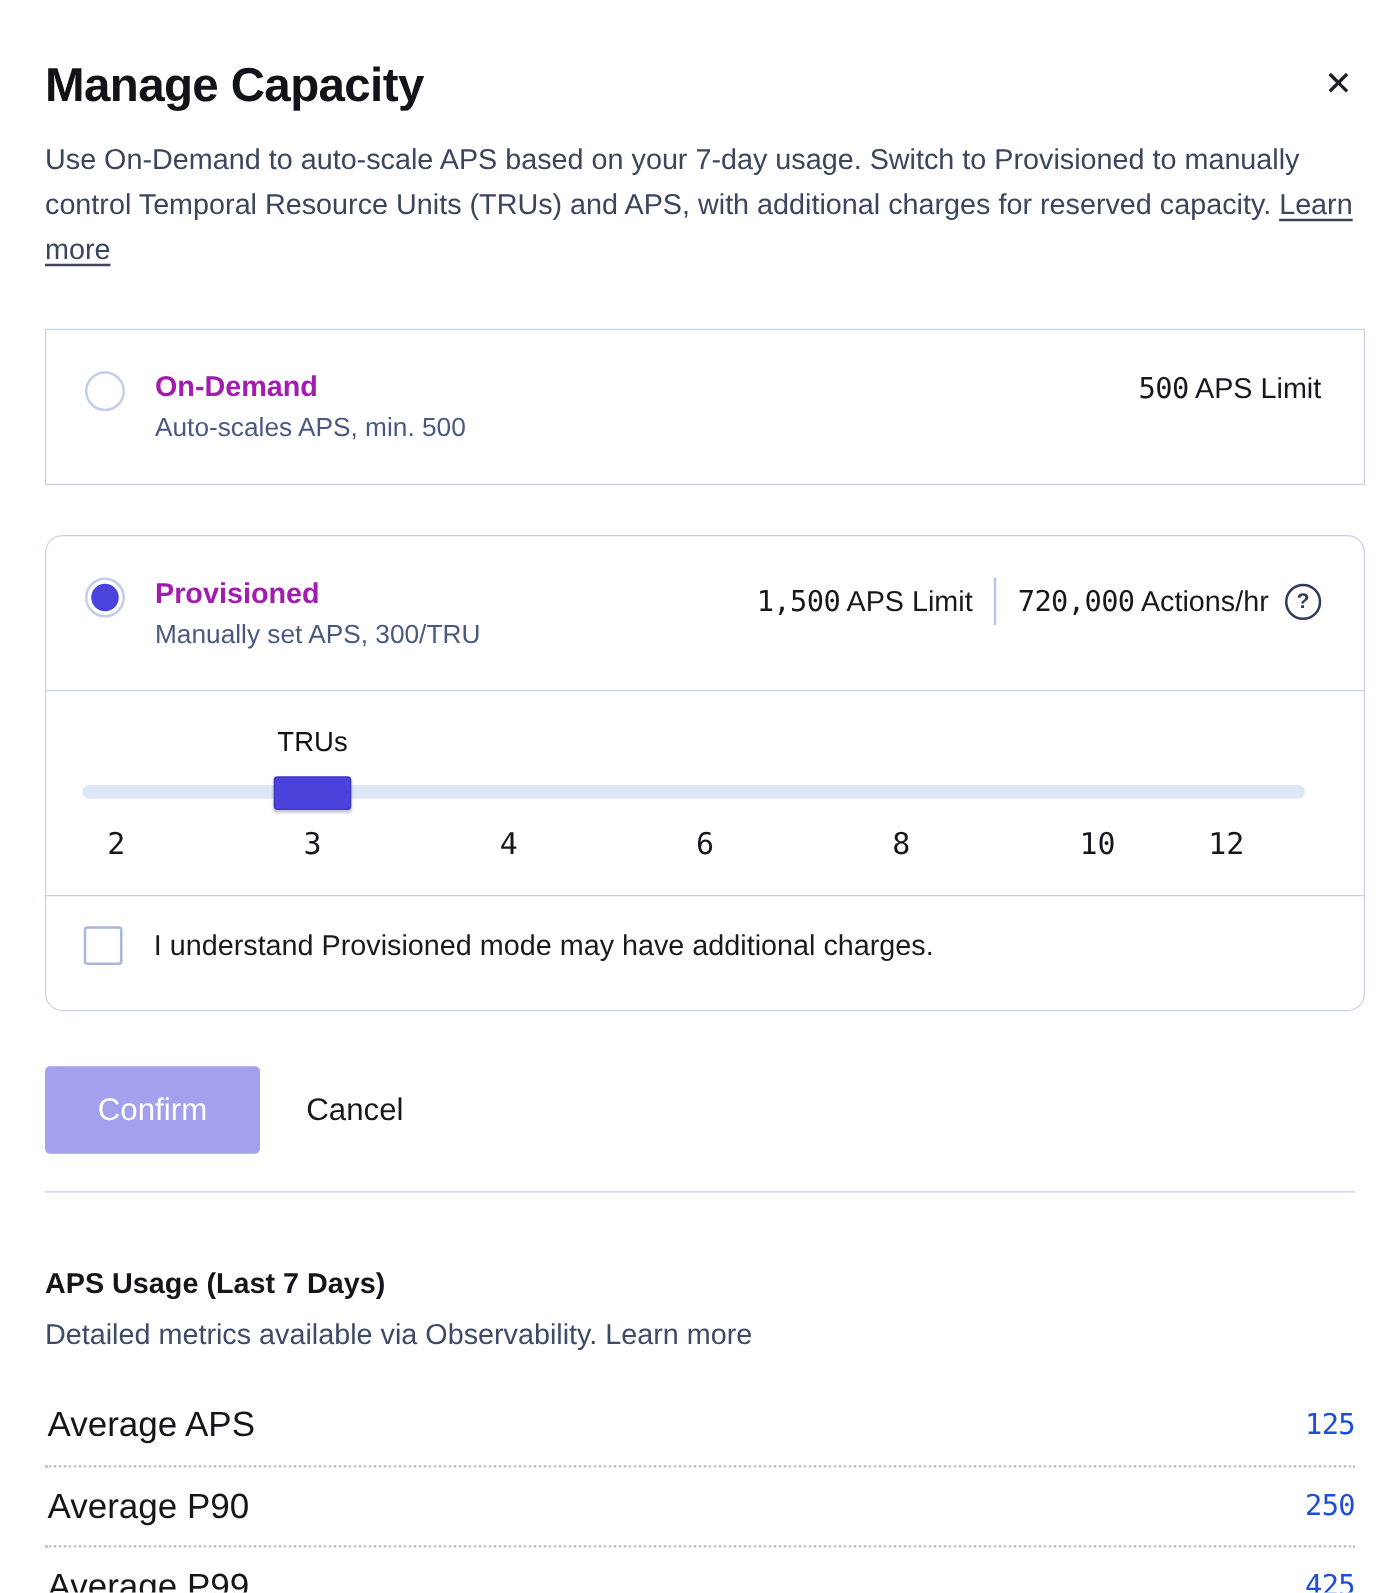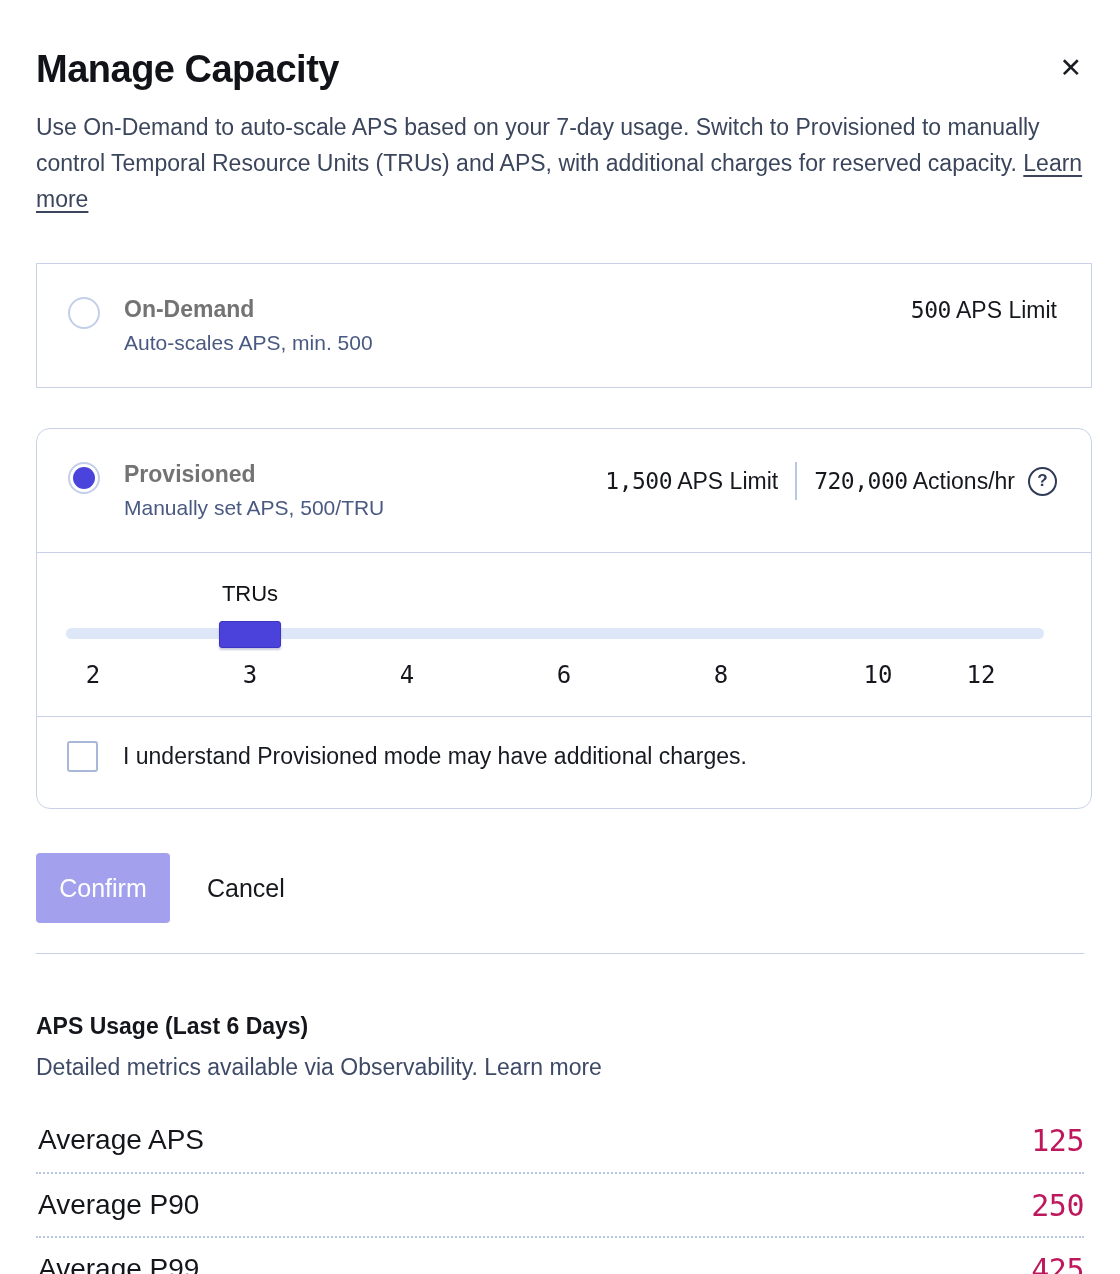--- a/index.html
+++ b/index.html
@@ -43,21 +43,21 @@
   .radio {
     width: 32px; height: 32px; flex: 0 0 32px;
     border: 2px solid #c3cfe8; border-radius: 50%;
     background: #ffffff; cursor: pointer;
     display: flex; align-items: center; justify-content: center;
     margin-top: 2px;
   }
   .radio .dot { width: 22px; height: 22px; border-radius: 50%; background: transparent; }
   .radio.selected .dot { background: #4a44dc; }
   .option-text { margin-left: 24px; flex: 1; }
-  .option-label { font-size: 23px; font-weight: 700; color: #737373; line-height: 28px; }
+  .option-label { font-size: 23px; font-weight: 700; color: #a21caf; line-height: 28px; }
   .option-sublabel { margin-top: 7px; font-size: 21px; color: #495981; line-height: 26px; }
   .option-metrics { display: flex; align-items: center; margin-top: 2px; }
   .metric { font-size: 23px; color: #16181d; white-space: nowrap; }
   .metric .num { font-family: "DejaVu Sans Mono", monospace; letter-spacing: -0.5px; }
   .v-divider { width: 2px; height: 38px; background: #b9c7e4; margin: 0 17px; }
   .help-icon {
     width: 29px; height: 29px; border-radius: 50%;
     border: 2.5px solid #2f3b58; color: #2f3b58;
     font-size: 17px; font-weight: 700; line-height: 24px;
     display: flex; align-items: center; justify-content: center;
@@ -104,21 +104,21 @@
   .checkbox {
     width: 31px; height: 31px; flex: 0 0 31px;
     border: 2px solid #a9b7d8; border-radius: 3px;
     background: #ffffff; cursor: pointer;
   }
   .checkbox-label { margin-left: 25px; font-size: 23px; color: #171a20; }
 
   
   .actions-row { margin-top: 44px; display: flex; align-items: center; }
   .confirm-btn {
-    width: 134px; height: 70px; border: none; border-radius: 4px;
+    width: 172px; height: 70px; border: none; border-radius: 4px;
     background: #a3a0ed; color: #ffffff;
     font-family: "Liberation Sans", sans-serif;
     font-size: 25px; cursor: pointer;
   }
   .cancel-btn {
     margin-left: 37px; background: none; border: none;
     font-family: "Liberation Sans", sans-serif;
     font-size: 25px; color: #16181d; cursor: pointer;
   }
 
@@ -134,21 +134,21 @@
   .usage-subtitle .sub-link { color: #3e4a66; text-decoration: none; cursor: pointer; }
   .usage-table { margin-top: 27px; width: 1048px; }
   .usage-row {
     display: flex; align-items: center; justify-content: space-between;
     padding: 19px 0 19px 2px; height: 64px;
   }
   .usage-row + .usage-row { border-top: 2px dotted #b9c6e0; }
   .usage-label { font-size: 28px; color: #14161c; }
   .usage-value {
     font-family: "DejaVu Sans Mono", monospace;
-    font-size: 30px; color: #be185d; letter-spacing: -0.5px;
+    font-size: 23px; color: #1d4ed8; letter-spacing: -0.5px;
   }
 </style>
 </head>
 <body>
 
 <div class="page">
 
   <div class="header-row">
     <h1 class="title">Manage Capacity</h1>
     <button class="close-btn">✕</button>
@@ -171,21 +171,21 @@
     </div>
   </div>
 
   <div class="card card-provisioned">
     <div class="option-row">
       <div class="radio selected">
           <span class="dot"></span>
         </div>
       <div class="option-text">
         <div class="option-label">Provisioned</div>
-        <div class="option-sublabel">Manually set APS, 500/TRU</div>
+        <div class="option-sublabel">Manually set APS, 300/TRU</div>
       </div>
       <div class="option-metrics">
         <span class="metric"><span class="num">1,500</span><span> APS Limit</span></span>
         <span class="v-divider"></span>
         <span class="metric"><span class="num">720,000</span><span> Actions/hr</span></span>
         <button class="help-icon">?</button>
       </div>
     </div>
 
     <div class="slider-section">
@@ -208,21 +208,21 @@
   </div>
 
   <div class="actions-row">
     <button class="confirm-btn">Confirm</button>
     <button class="cancel-btn">Cancel</button>
   </div>
 
   <hr class="section-divider">
 
   <div class="usage">
-    <div class="usage-title">APS Usage (Last 6 Days)</div>
+    <div class="usage-title">APS Usage (Last 7 Days)</div>
     <div class="usage-subtitle"><span>Detailed metrics available via Observability. </span><a class="sub-link">Learn more</a></div>
     <div class="usage-table">
       <div class="usage-row">
         <span class="usage-label">Average APS</span>
         <span class="usage-value">125</span>
       </div>
       <div class="usage-row">
         <span class="usage-label">Average P90</span>
         <span class="usage-value">250</span>
       </div>

